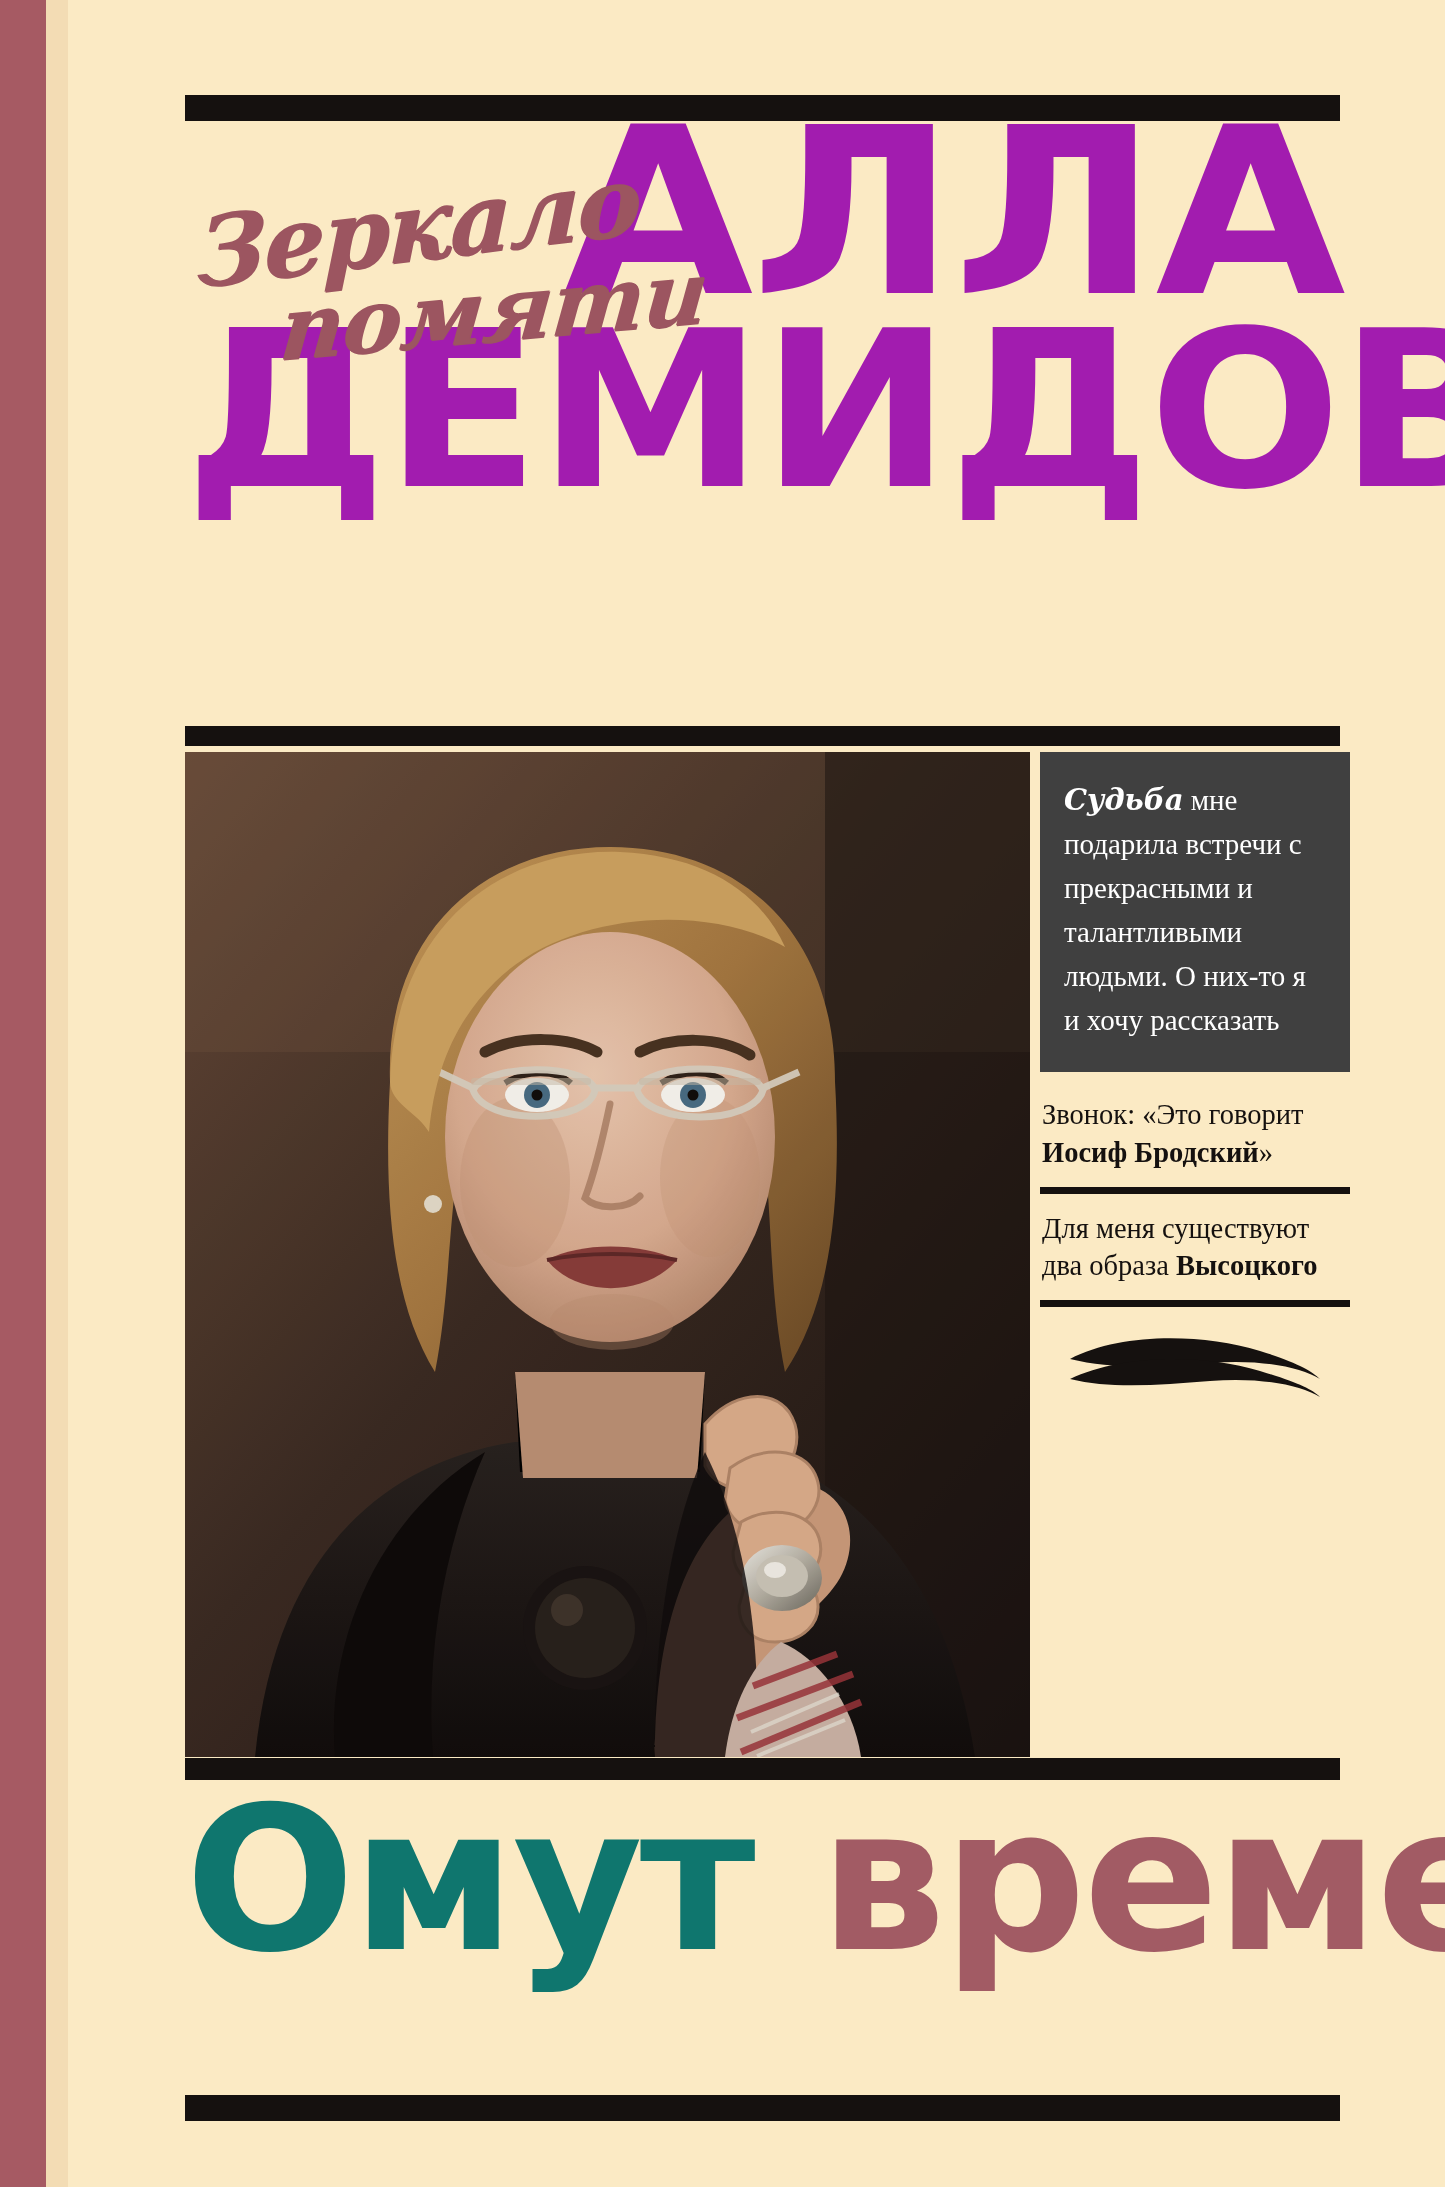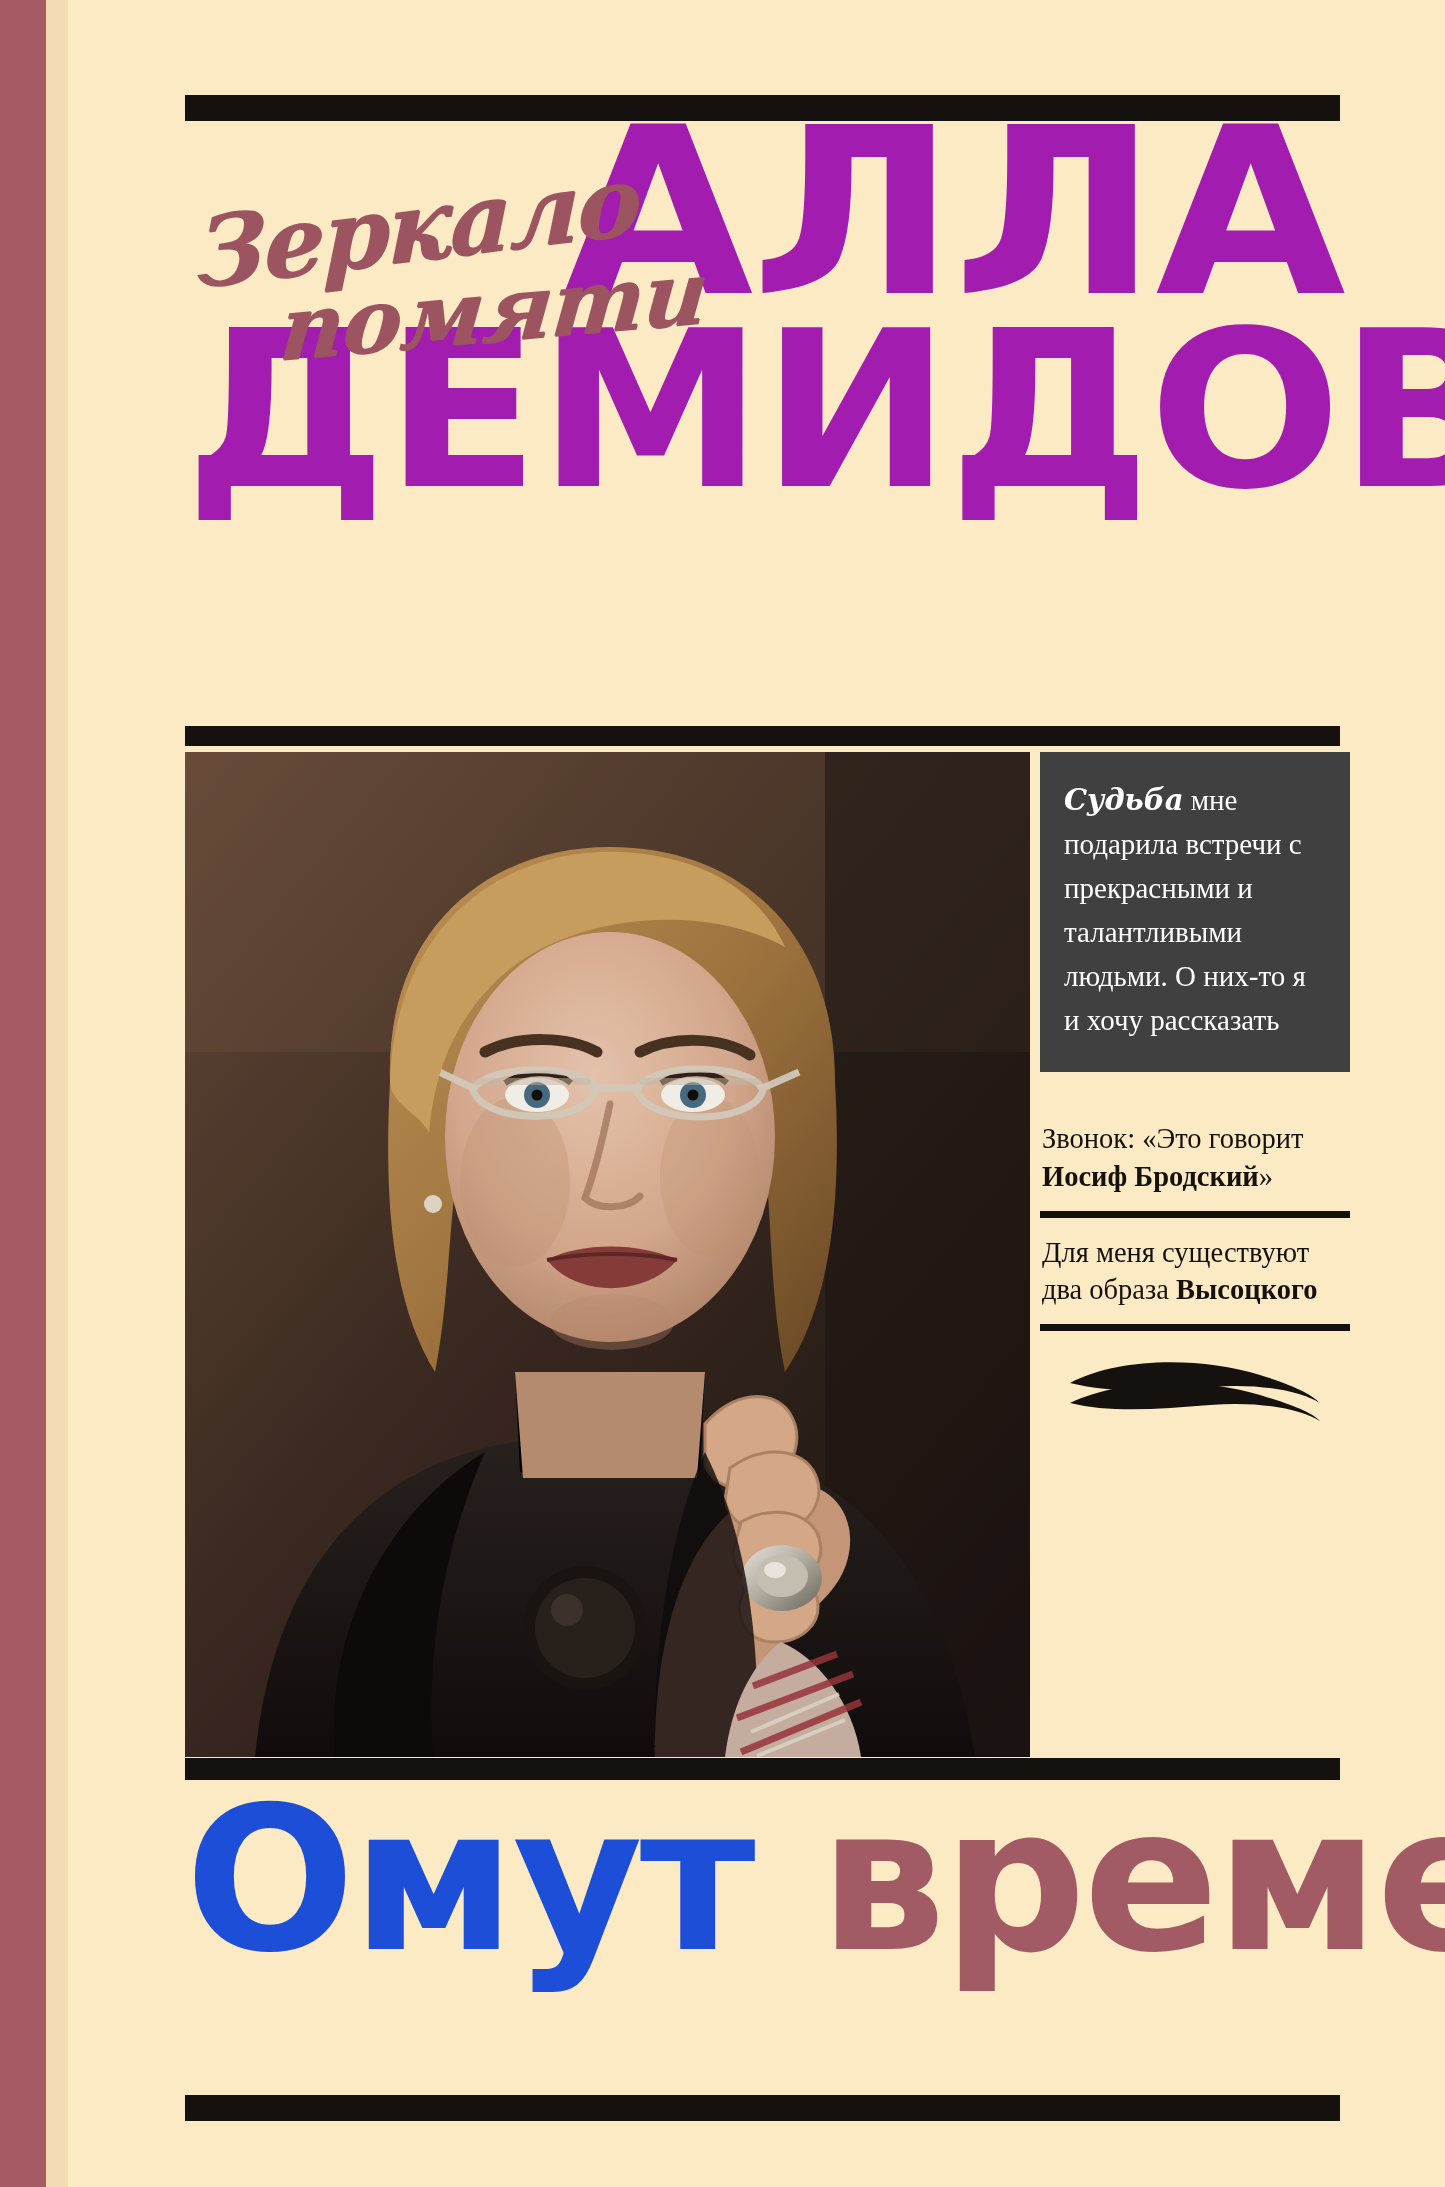--- a/index.html
+++ b/index.html
@@ -167,21 +167,21 @@
     top: 1780px;
     width: 1165px;
     font-family: "DejaVu Sans", sans-serif;
     font-weight: bold;
     font-size: 200px;
     line-height: 1.0;
     letter-spacing: -3px;
     white-space: nowrap;
     z-index: 4;
   }
-  .title .w1 { color: #1d4ed8; text-align: right; }
+  .title .w1 { color: #0f766e; text-align: right; }
   .title .w2 { color: #a25b64; }
 </style>
 </head>
 <body>
 
 <div class="cover">
 
   <div class="spine"></div>
   <div class="spine-inner"></div>
 
@@ -312,21 +312,21 @@
       </g>
       <rect width="845" height="1005" fill="#000" opacity="0.05"></rect>
     </svg>
   </div>
 
   <div class="right-col">
     <div class="quote-box">
       <span class="fate">Судьба</span><span> мне подарила встречи с прекрасными и талантливыми людьми. О них-то я и хочу рассказать</span>
     </div>
 
-    <div class="blurb" style="border-top:none; padding-top:24px;margin-top:24px;">
+    <div class="blurb" style="border-top:none; padding-top:24px;">
       <span>Звонок: «Это говорит </span><b>Иосиф Бродский</b><span>»</span>
     </div>
 
     <div class="blurb-sep"></div>
 
     <div class="blurb" style="border-top:none;">
       <span>Для меня существуют два образа </span><b>Высоцкого</b><span></span>
     </div>
 
     <div class="blurb-sep"></div>

